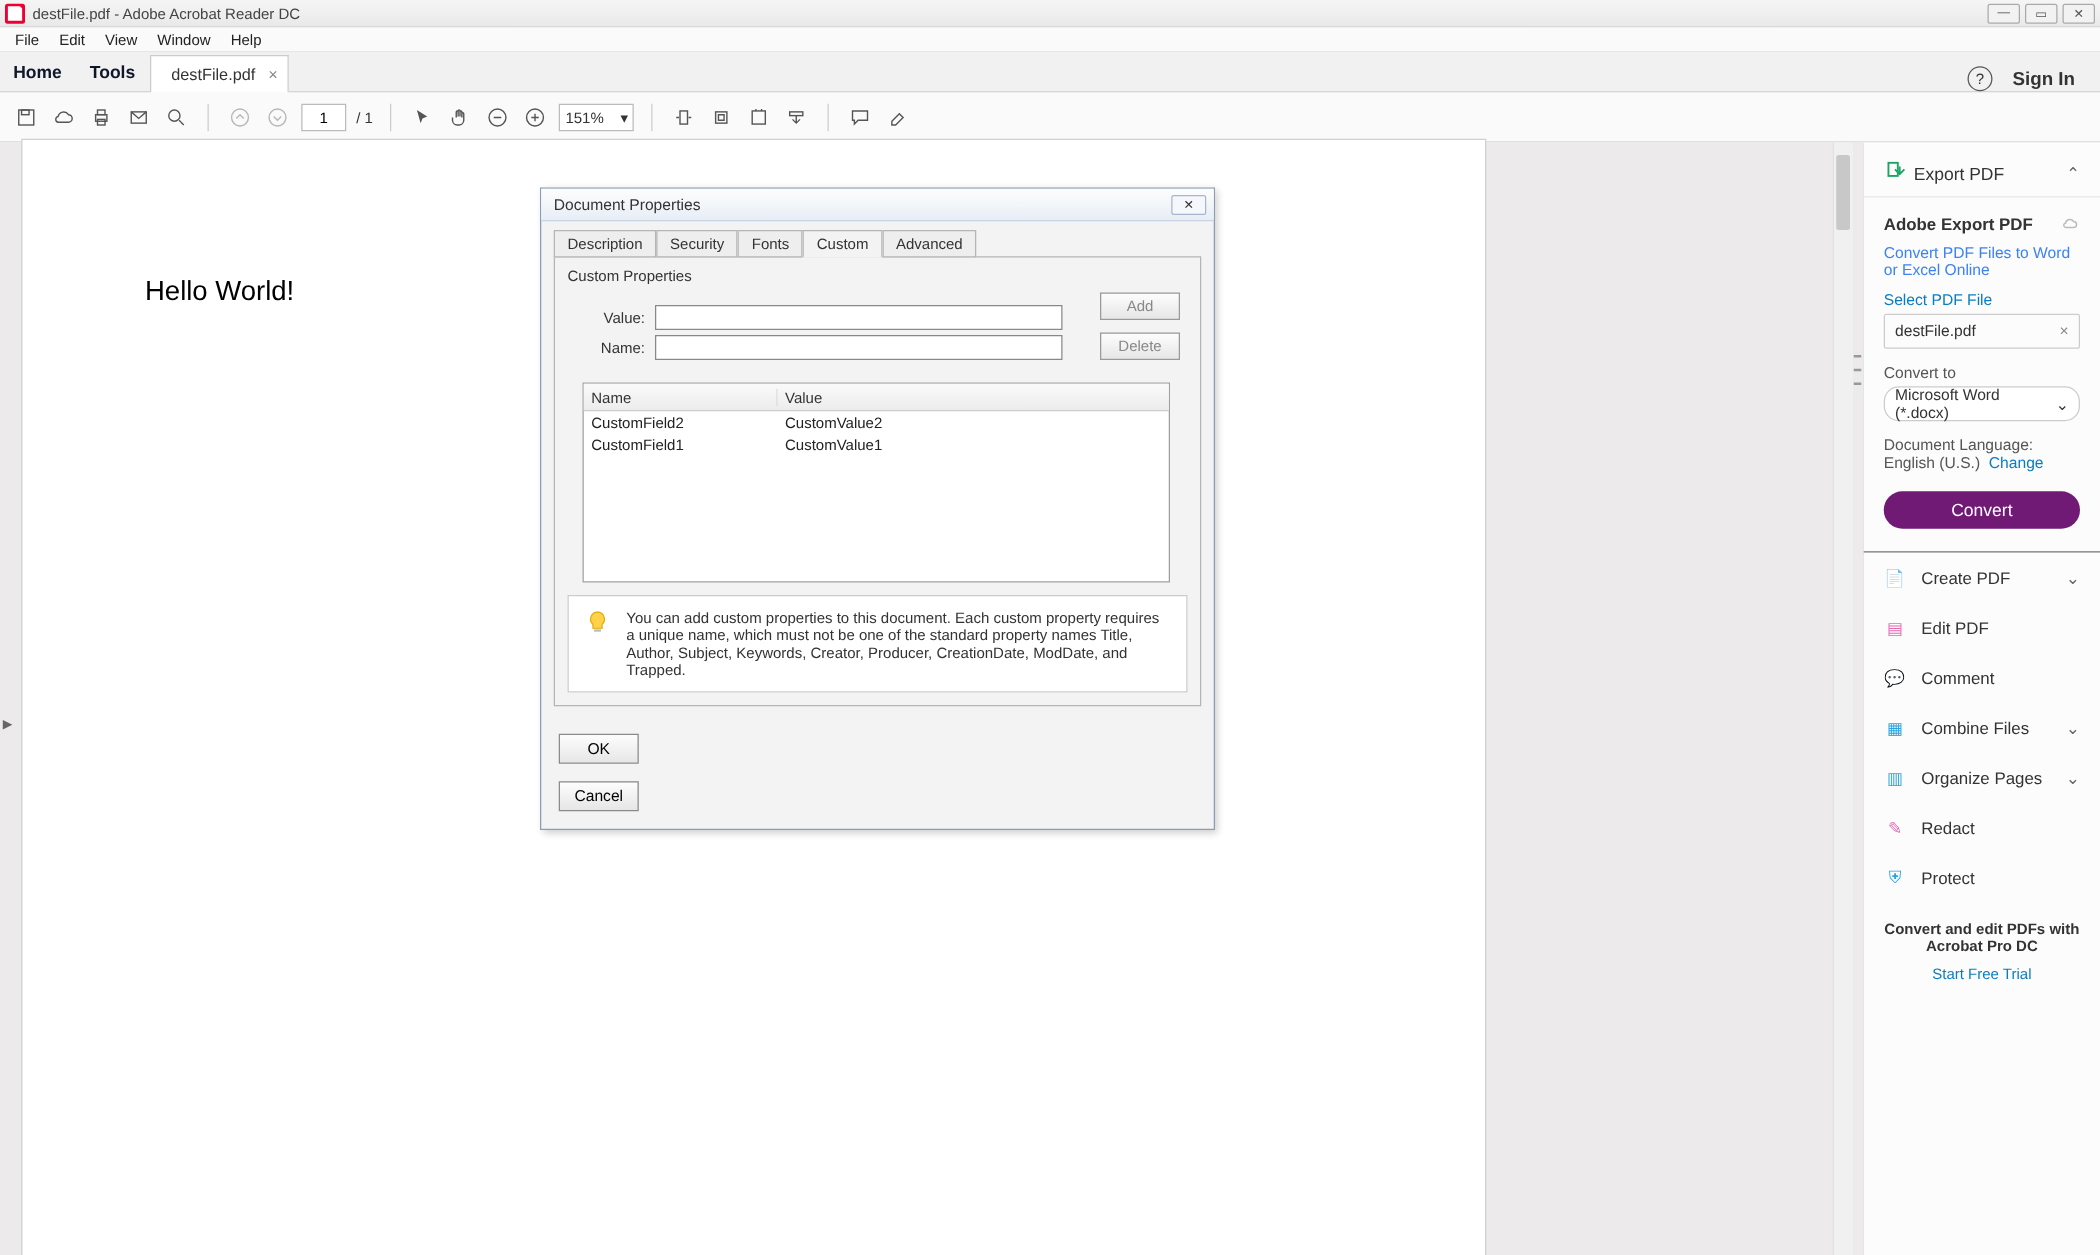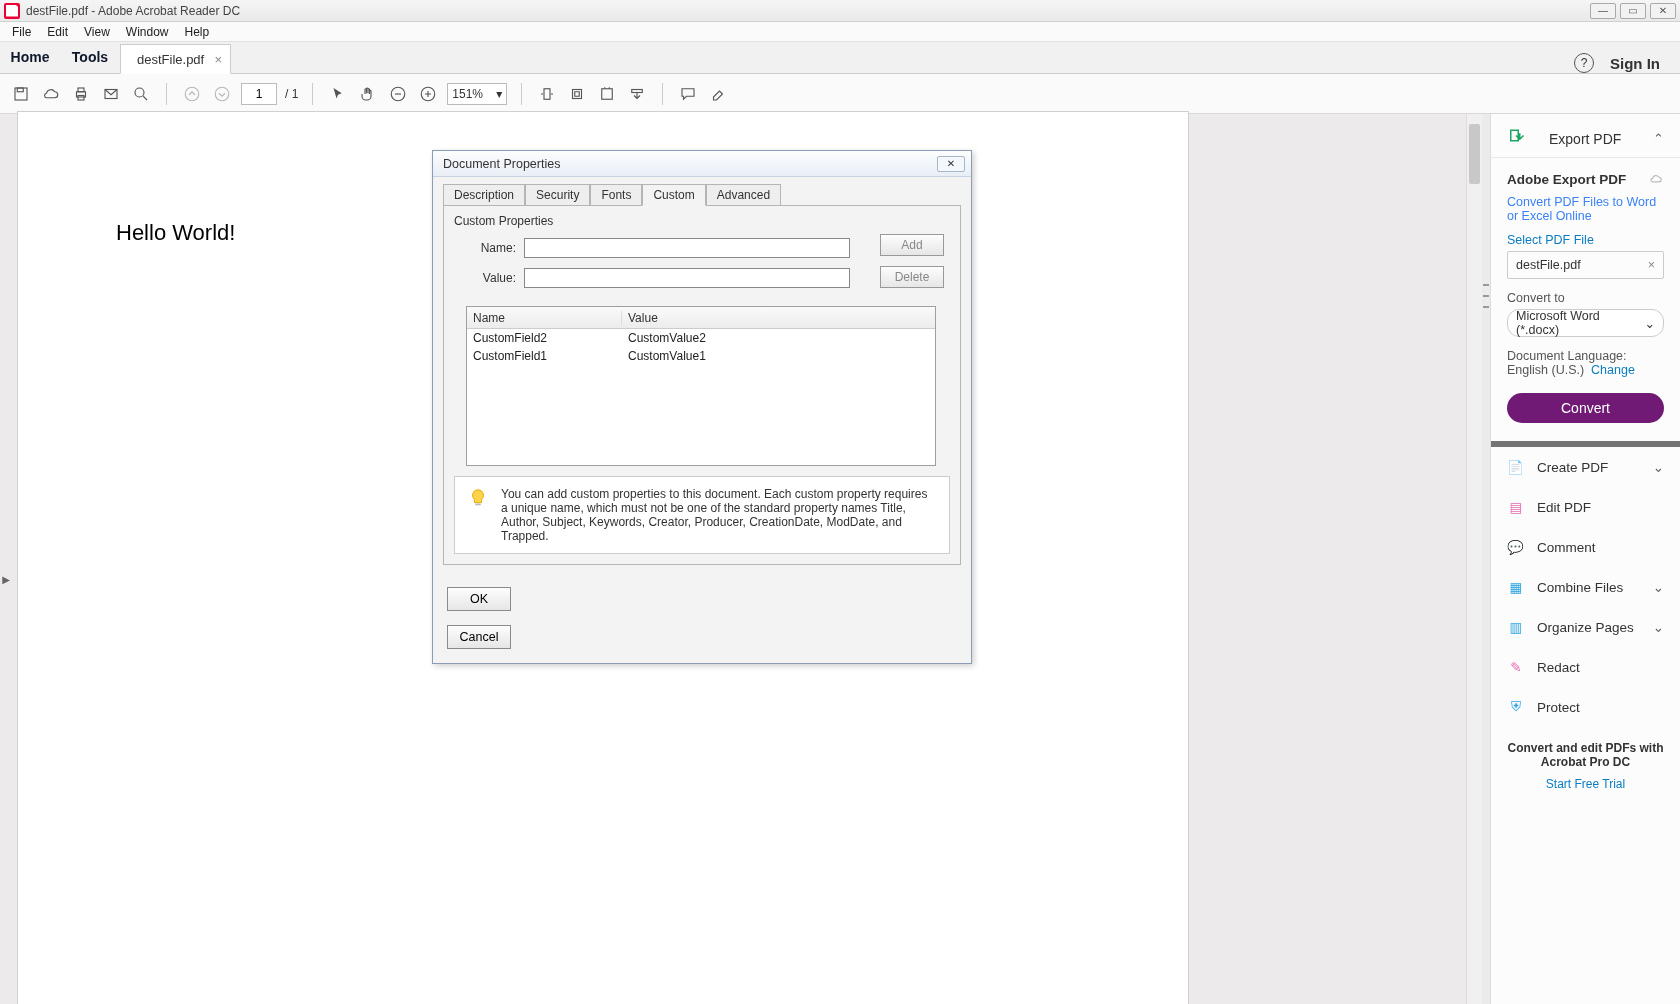--- a/index.html
+++ b/index.html
@@ -40,25 +40,25 @@
 .sheet { width: 1170px; background:#fff; box-shadow: 0 0 0 1px #d0d0d0; margin-top: -2px; height: 900px; position:relative;}
 .sheet .content-text { position:absolute; top: 108px; left: 98px; font-size: 22px; font-family: "Segoe UI", Arial, sans-serif; color:#000;}
 .vscroll { width:16px; background:#f0f0f0; border-left:1px solid #ddd; position:relative;}
 .vscroll .thumb { position:absolute; left:2px; right:2px; top:10px; height:60px; background:#c8c8c8; border-radius:2px;}
 .vgutter { width:8px; background:#eceaea; position:relative;}
 .vgutter .grip { position:absolute; left:0; right:0; top:170px; height:24px; display:flex; flex-direction:column; align-items:center; justify-content:space-between;}
 .vgutter .grip span{ width:6px; height:2px; background:#999; display:block;}
 
 
 .rightpanel { width: 190px; background:#fcfcfc; border-left:1px solid #ddd; display:flex; flex-direction:column;}
-.rp-head { padding:14px 16px 8px; display:flex; align-items:center; gap:24px; border-bottom:1px solid #e8e8e8; cursor:pointer;}
+.rp-head { padding:14px 16px 8px; display:flex; align-items:center; gap:6px; border-bottom:1px solid #e8e8e8; cursor:pointer;}
 .rp-head .ic { color:#1da462; }
 .rp-head .lbl { font-size:14px; color:#333;}
 .rp-head .chev { margin-left:auto; color:#666;}
-.rp-body { padding: 14px 16px; font-size:12.5px; color:#333; border-bottom:6px solid #737373;}
+.rp-body { padding: 14px 16px; font-size:12.5px; color:#333; border-bottom:1px solid #737373;}
 .rp-body .h { font-weight:600; font-size:13.5px; margin-bottom:6px; display:flex; align-items:flex-start;}
 .rp-body .h .cloud { margin-left:auto; color:#999;}
 .rp-body .sub { color:#3b82f6; margin-bottom:10px;}
 .rp-body .label { color:#0a7dc2; margin: 10px 0 4px; font-size:12.5px;}
 .rp-body .filebox { border:1px solid #ccc; height:28px; display:flex; align-items:center; padding:0 8px; font-size:12.5px; justify-content:space-between; border-radius:2px;}
 .rp-body .small { color:#555; margin:12px 0 4px;}
 .rp-body .sel { border:1px solid #ccc; height:28px; display:flex; align-items:center; padding:0 8px; font-size:12.5px; justify-content:space-between; border-radius:12px; background:#fff; cursor:pointer;}
 .rp-body .lang { margin-top:12px; color:#555;}
 .rp-body .lang a{ color:#0a7dc2; cursor:pointer;}
 .convbtn { margin:16px 0 4px; background:#701a75; color:#fff; border:none; width:100%; height:30px; border-radius:15px; font-size:14px; cursor:pointer;}
@@ -345,26 +345,26 @@
     <div class="tab">Security</div>
     <div class="tab">Fonts</div>
     <div class="tab active">Custom</div>
     <div class="tab">Advanced</div>
   </div>
   <div class="tabpanel">
     <div class="group">
       <div class="group-title">Custom Properties</div>
       <div style="display:flex; align-items:flex-start;">
         <div style="flex:1;">
+          <div class="formrow" style="margin-top:10px">
+            <label>Value:</label>
+            <input value="" style="">
+          </div>
           <div class="formrow">
             <label>Name:</label>
-            <input value="" style="">
-          </div>
-          <div class="formrow" style="margin-top:10px">
-            <label>Value:</label>
             <input value="" style="">
           </div>
         </div>
         <div class="btncol">
           <button class="btn">Add</button>
           <button class="btn">Delete</button>
         </div>
         <div style="width:10px"></div>
       </div>
       <div class="tablewrap">

